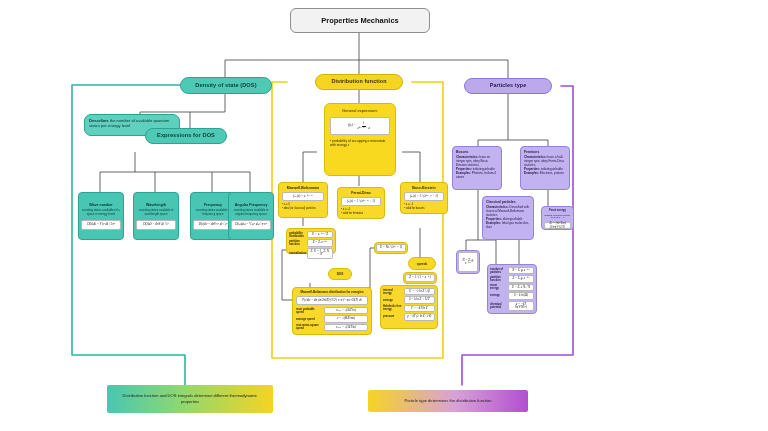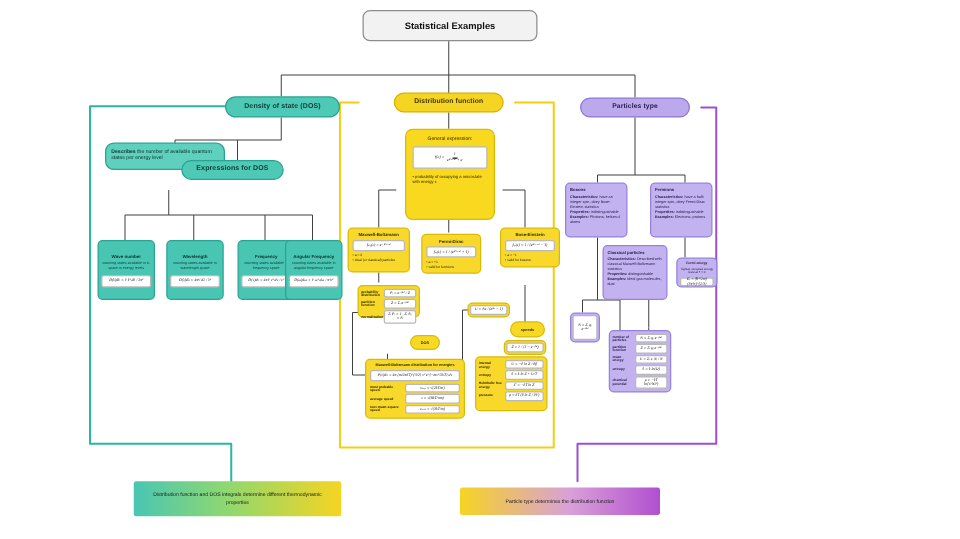--- a/index.html
+++ b/index.html
@@ -169,21 +169,21 @@
     </g>
 
     <g fill="none" stroke-width="1.6" stroke-linecap="round" stroke-linejoin="round">
       <path d="M180 85 L72 85 L72 355 L185 355 L185 385" stroke="#2bb5a4"></path>
       <path d="M287 82 L272 82 L272 358 L443 358 L443 82 L412 82" stroke="#f2cf12"></path>
       <path d="M561 86 L573 86 L573 358 L447 358" stroke="#f2cf12" opacity="0"></path>
       <path d="M561 86 L573 86 L573 355 L462 355 L462 385" stroke="#9a4fd6"></path>
     </g>
   </svg>
 
-  <div class="node root" style="left:290px;top:8px;width:140px;height:25px;">Statistical Examples</div>
+  <div class="node root" style="left:290px;top:8px;width:140px;height:25px;">Properties Mechanics</div>
 
   <div class="node pill teal-pill" style="left:180px;top:77px;width:92px;height:17px;">Density of state (DOS)</div>
 
   <div class="node teal-note" style="left:84px;top:114px;width:96px;height:22px;">
     <span style="font-weight:bold">Describes</span><span> the number of available quantum states per energy level</span>
   </div>
 
   <div class="node pill teal-pill" style="left:145px;top:128px;width:82px;height:16px;">Expressions for DOS</div>
 
   <div class="node card teal-card" style="left:78px;top:192px;width:46px;height:48px;">

